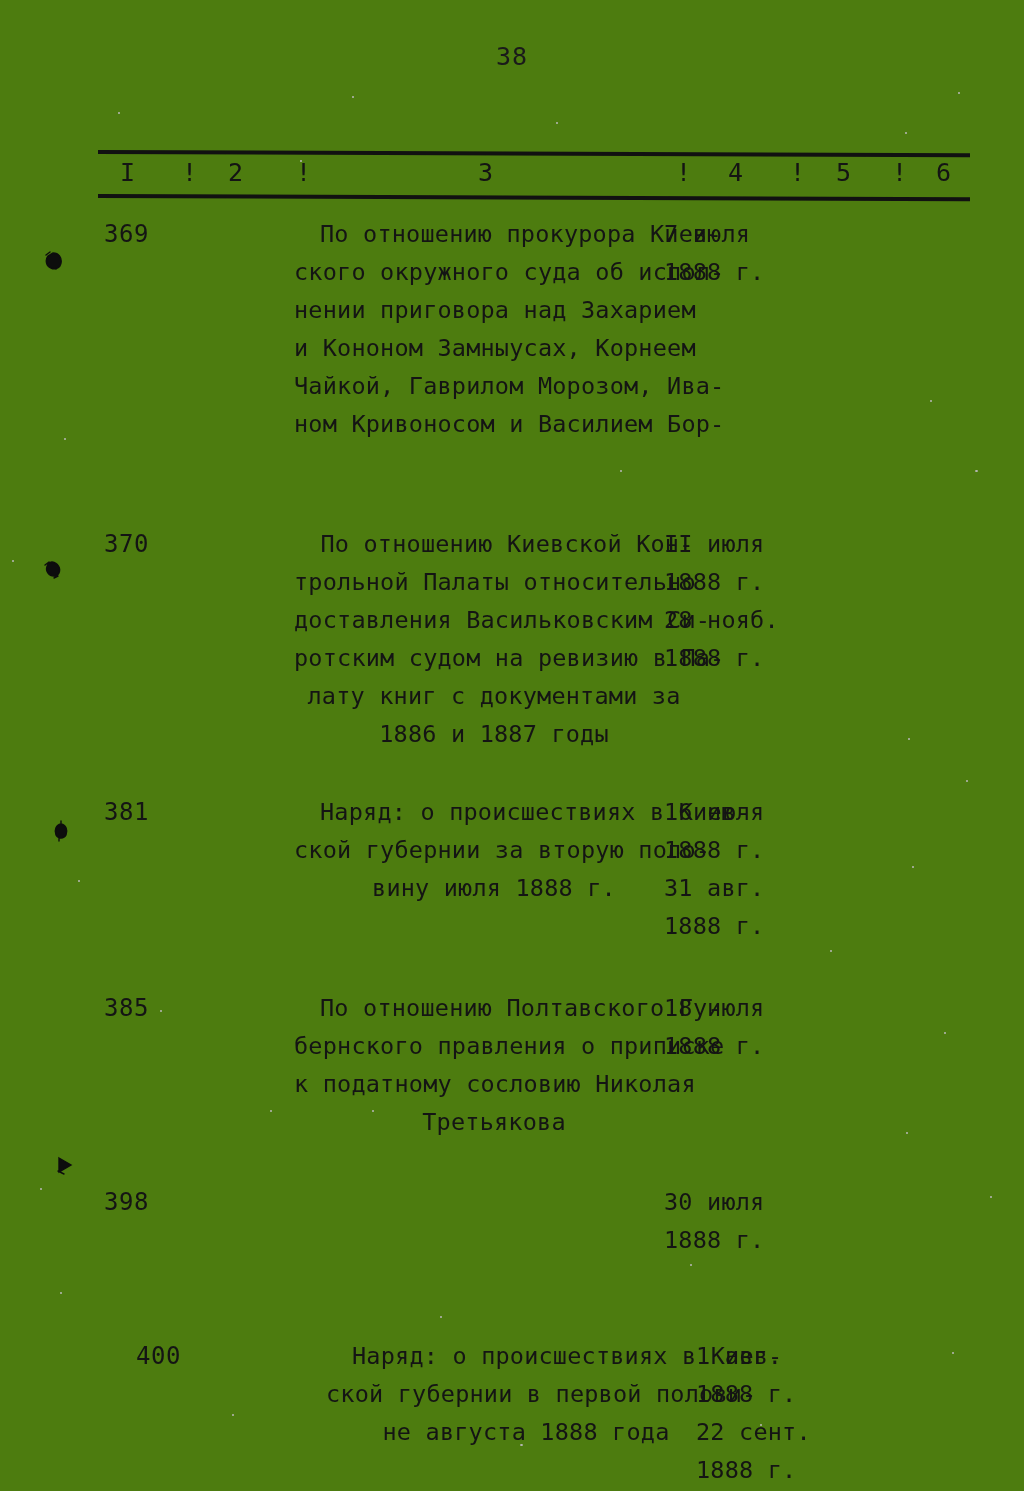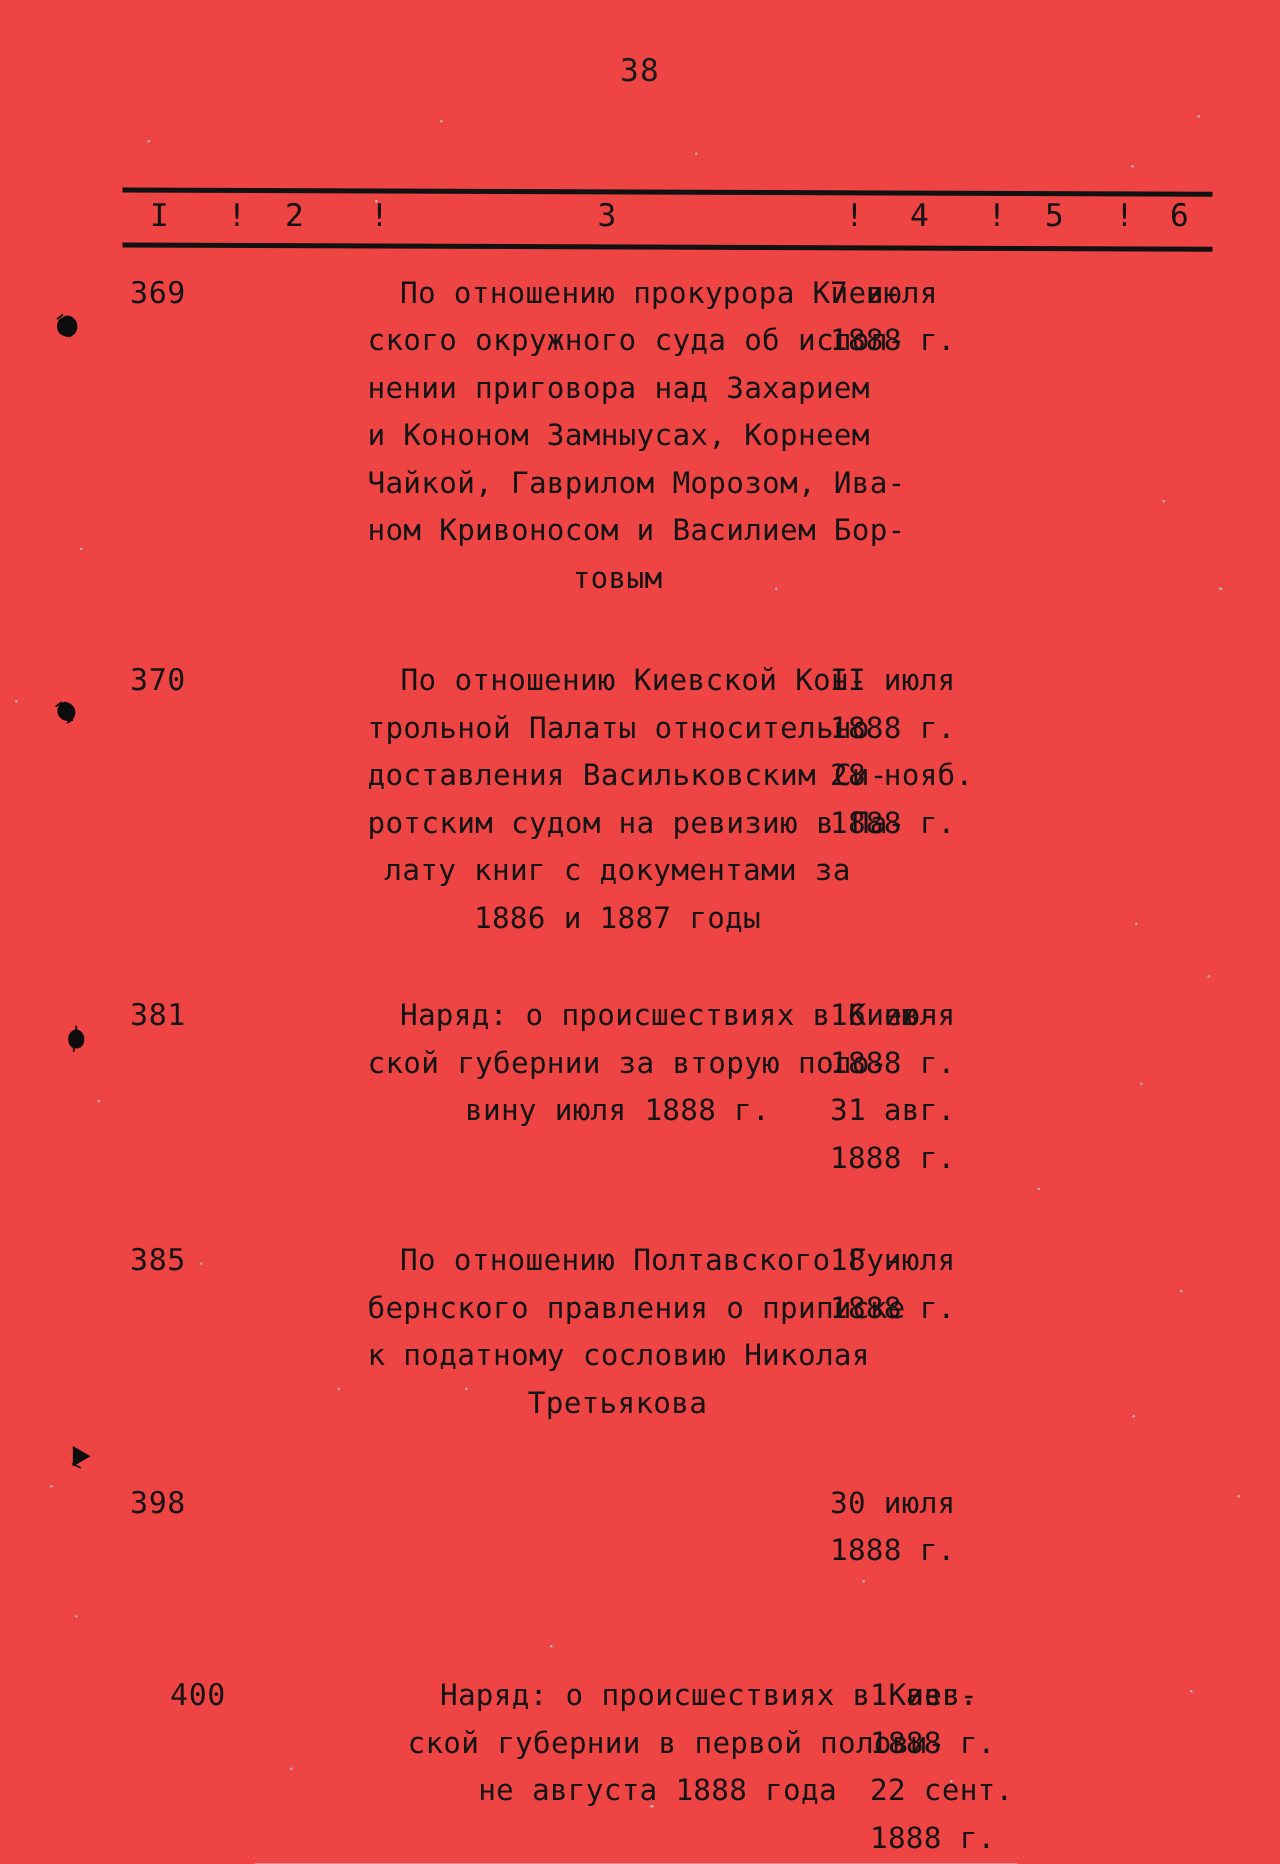--- a/index.html
+++ b/index.html
@@ -16,21 +16,21 @@
     font-family: "DejaVu Sans Mono", "Liberation Mono", monospace;
     color: #111111;
     
     background: #fdfdfd;
   }
 
   
   .page {
     position: absolute;
     inset: 0;
-    background: #ef4444;
+    background: #4d7c0f;
     text-decoration: underline;
   }
 
   
   .speck {
     position: absolute;
     background: #b9b9b9;
     border-radius: 50%;
     pointer-events: none;
   }
@@ -182,21 +182,20 @@
   <div class="entries" id="entries-root">
       <div class="entry" style="height: 310px;">
         <div class="entry-num">369</div>
         <div class="entry-body">
           <div class="entry-line indent">По отношению прокурора Киев-</div>
           <div class="entry-line">ского окружного суда об испол-</div>
           <div class="entry-line">нении приговора над Захарием</div>
           <div class="entry-line">и Кононом Замныусах, Корнеем</div>
           <div class="entry-line">Чайкой, Гаврилом Морозом, Ива-</div>
           <div class="entry-line">ном Кривоносом и Василием Бор-</div>
-          <div class="entry-line">товым</div>
         </div>
         <div class="entry-dates">
           <div class="date-line">7 июля</div>
           <div class="date-line">1888 г.</div>
         </div>
       </div>
       <div class="entry" style="height: 268px;">
         <div class="entry-num">370</div>
         <div class="entry-body">
           <div class="entry-line indent">По отношению Киевской Кон-</div>

